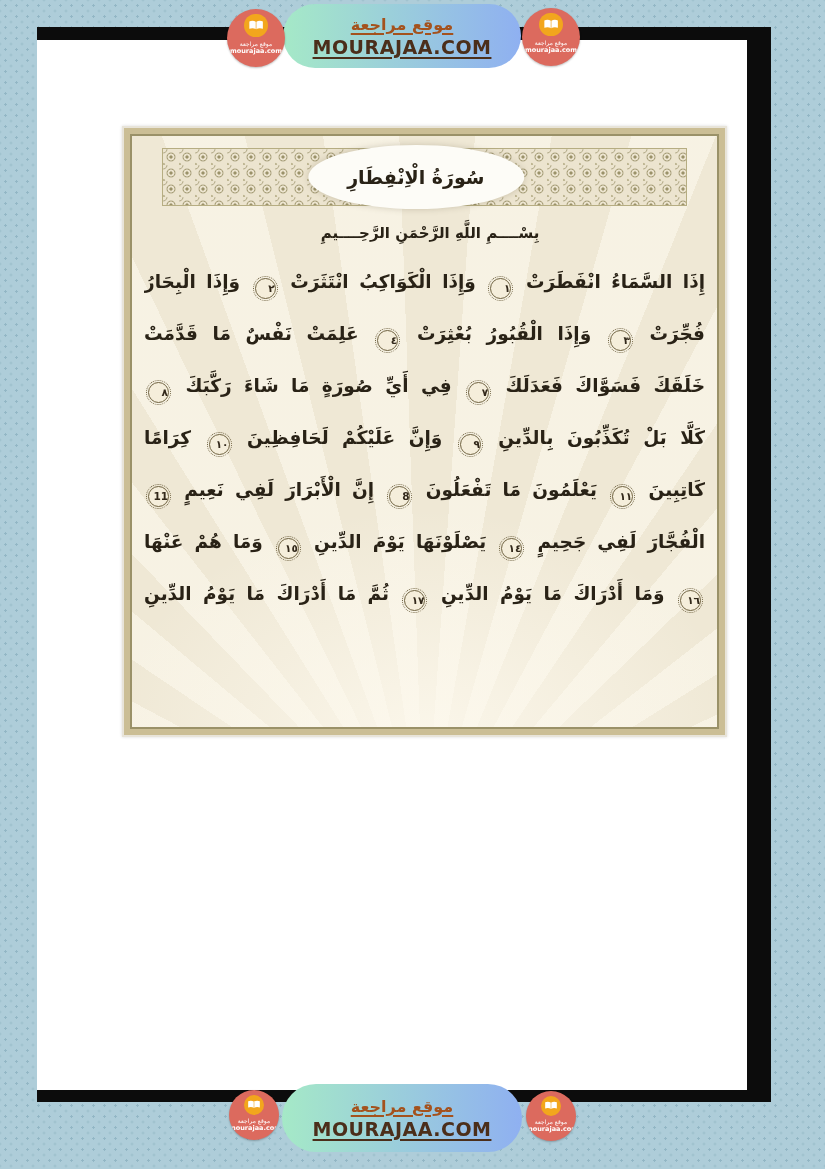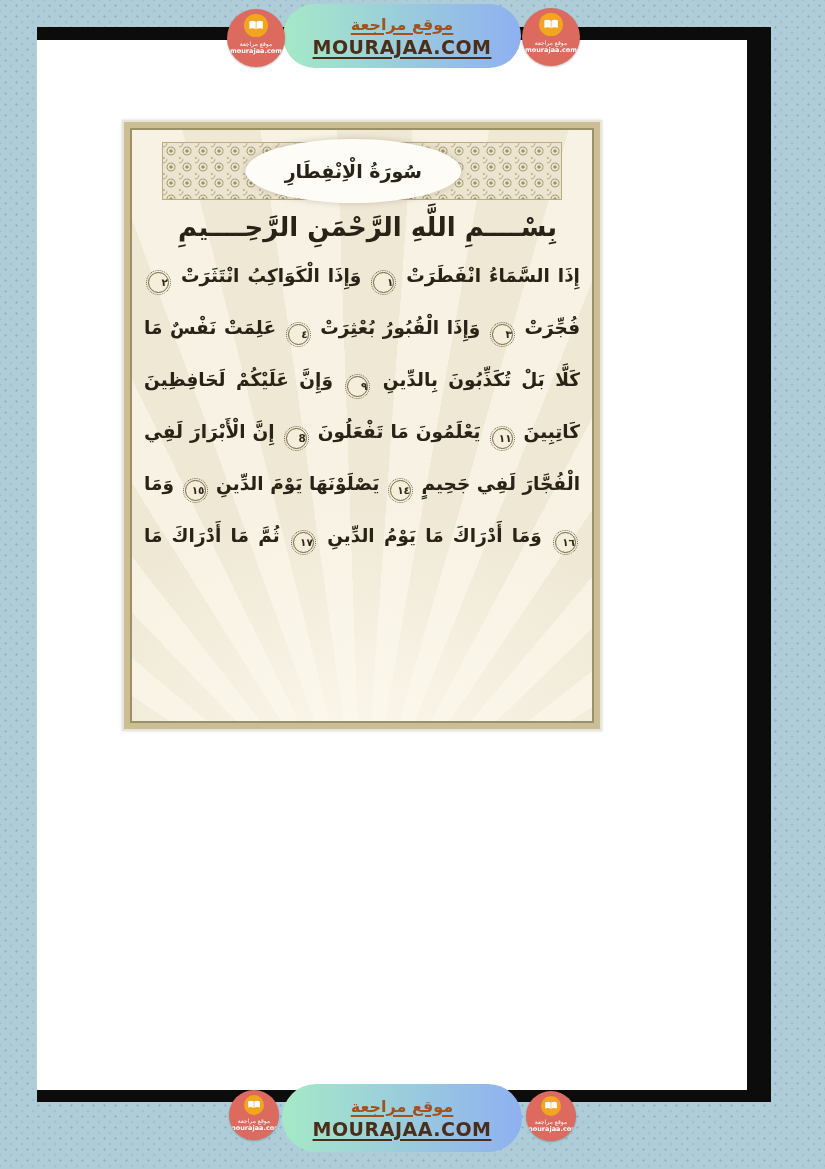--- a/index.html
+++ b/index.html
@@ -60,21 +60,21 @@
   .logo.f-right{left:526px;top:1091px;}
   .logo-badge{
     width:40%;aspect-ratio:1/1;border-radius:50%;background:var(--logo-badge);
     margin:9% auto 4%;display:flex;align-items:center;justify-content:center;
   }
   .logo-badge svg{width:70%;height:auto;display:block;}
   .logo-t1{font-size:6px;line-height:7px;direction:rtl;}
   .logo-t2{font-size:6.5px;line-height:8px;font-weight:bold;}
   
   .quran{
-    position:absolute;left:122px;top:120px;width:480px;height:611px;z-index:2;
+    position:absolute;left:122px;top:126px;width:605px;height:611px;z-index:2;
     background:var(--tan);border:2px solid #e8e4d9;padding:6px;
     box-shadow:0 0 3px rgba(0,0,0,.15);
   }
   .paper{
     height:100%;border:2px solid var(--olive);
     background:
       radial-gradient(ellipse 440px 320px at 50% 102%, rgba(253,249,238,.85), rgba(253,249,238,0) 72%),
       repeating-conic-gradient(from -62deg at 50% 122%, rgba(255,253,245,0) 0deg 6deg, rgba(255,252,242,.5) 6deg 12deg),
       var(--paper);
     position:relative;overflow:hidden;
@@ -92,21 +92,21 @@
   }
   .title-oval{
     position:absolute;left:50%;top:50%;transform:translate(-54%,-50%);
     width:216px;height:64px;background:#fdfcf7;border-radius:50%;
     display:flex;align-items:center;justify-content:center;
     box-shadow:0 0 6px rgba(90,80,50,.25);
   }
   .surah-title{font-size:19px;font-weight:bold;color:var(--qtext);direction:rtl;}
   .bismillah{
     text-align:center;margin-top:8px;height:40px;line-height:38px;
-    font-size:26px;font-weight:bold;color:var(--qtext);direction:rtl;padding-left:11px;
+    font-size:15px;font-weight:bold;color:var(--qtext);direction:rtl;padding-left:11px;
   }
   .lines{padding:2px 12px 0;direction:rtl;}
   .q-line{
     height:52px;line-height:52px;overflow:hidden;
     font-size:18.5px;font-weight:bold;color:var(--qtext);
     text-align:justify;text-align-last:justify;
   }
   .ayah-badge{
     display:inline-block;width:21px;height:21px;line-height:19px;border-radius:50%;
     border:1px solid #6f6240;outline:1px dotted #6f6240;outline-offset:1.5px;
@@ -150,20 +150,21 @@
   <div class="paper">
     <div class="ornament-band">
       <div class="title-oval">
         <span class="surah-title">سُورَةُ الْاِنْفِطَارِ</span>
       </div>
     </div>
     <div class="bismillah">بِسْــــمِ اللَّهِ الرَّحْمَنِ الرَّحِــــيمِ</div>
     <div class="lines">
         <div class="q-line"><span class="q-text">إِذَا السَّمَاءُ انْفَطَرَتْ</span> <span class="ayah-badge">١</span> <span class="q-text">وَإِذَا الْكَوَاكِبُ انْتَثَرَتْ</span> <span class="ayah-badge">٢</span> <span class="q-text">وَإِذَا الْبِحَارُ</span> </div>
         <div class="q-line"><span class="q-text">فُجِّرَتْ</span> <span class="ayah-badge">٣</span> <span class="q-text">وَإِذَا الْقُبُورُ بُعْثِرَتْ</span> <span class="ayah-badge">٤</span> <span class="q-text">عَلِمَتْ نَفْسٌ مَا قَدَّمَتْ</span> </div>
+        <div class="q-line"><span class="q-text">خَلَقَكَ فَسَوَّاكَ فَعَدَلَكَ</span> <span class="ayah-badge">٧</span> <span class="q-text">فِي أَيِّ صُورَةٍ مَا شَاءَ رَكَّبَكَ</span> <span class="ayah-badge">٨</span> </div>
         <div class="q-line"><span class="q-text">كَلَّا بَلْ تُكَذِّبُونَ بِالدِّينِ</span> <span class="ayah-badge">٩</span> <span class="q-text">وَإِنَّ عَلَيْكُمْ لَحَافِظِينَ</span> <span class="ayah-badge">١٠</span> <span class="q-text">كِرَامًا</span> </div>
         <div class="q-line"><span class="q-text">كَاتِبِينَ</span> <span class="ayah-badge">١١</span> <span class="q-text">يَعْلَمُونَ مَا تَفْعَلُونَ</span> <span class="ayah-badge">8</span> <span class="q-text">إِنَّ الْأَبْرَارَ لَفِي نَعِيمٍ</span> <span class="ayah-badge">11</span>  </div>
         <div class="q-line"><span class="q-text">الْفُجَّارَ لَفِي جَحِيمٍ</span> <span class="ayah-badge">١٤</span> <span class="q-text">يَصْلَوْنَهَا يَوْمَ الدِّينِ</span> <span class="ayah-badge">١٥</span> <span class="q-text">وَمَا هُمْ عَنْهَا بِغَائِبِينَ</span> </div>
         <div class="q-line"><span class="ayah-badge">١٦</span> <span class="q-text">وَمَا أَدْرَاكَ مَا يَوْمُ الدِّينِ</span> <span class="ayah-badge">١٧</span> <span class="q-text">ثُمَّ مَا أَدْرَاكَ مَا يَوْمُ الدِّينِ</span> </div>
       </div>
   </div>
 </div>
 
 <div class="pill footer">
   <div class="pill-ar">موقع مراجعة</div>

